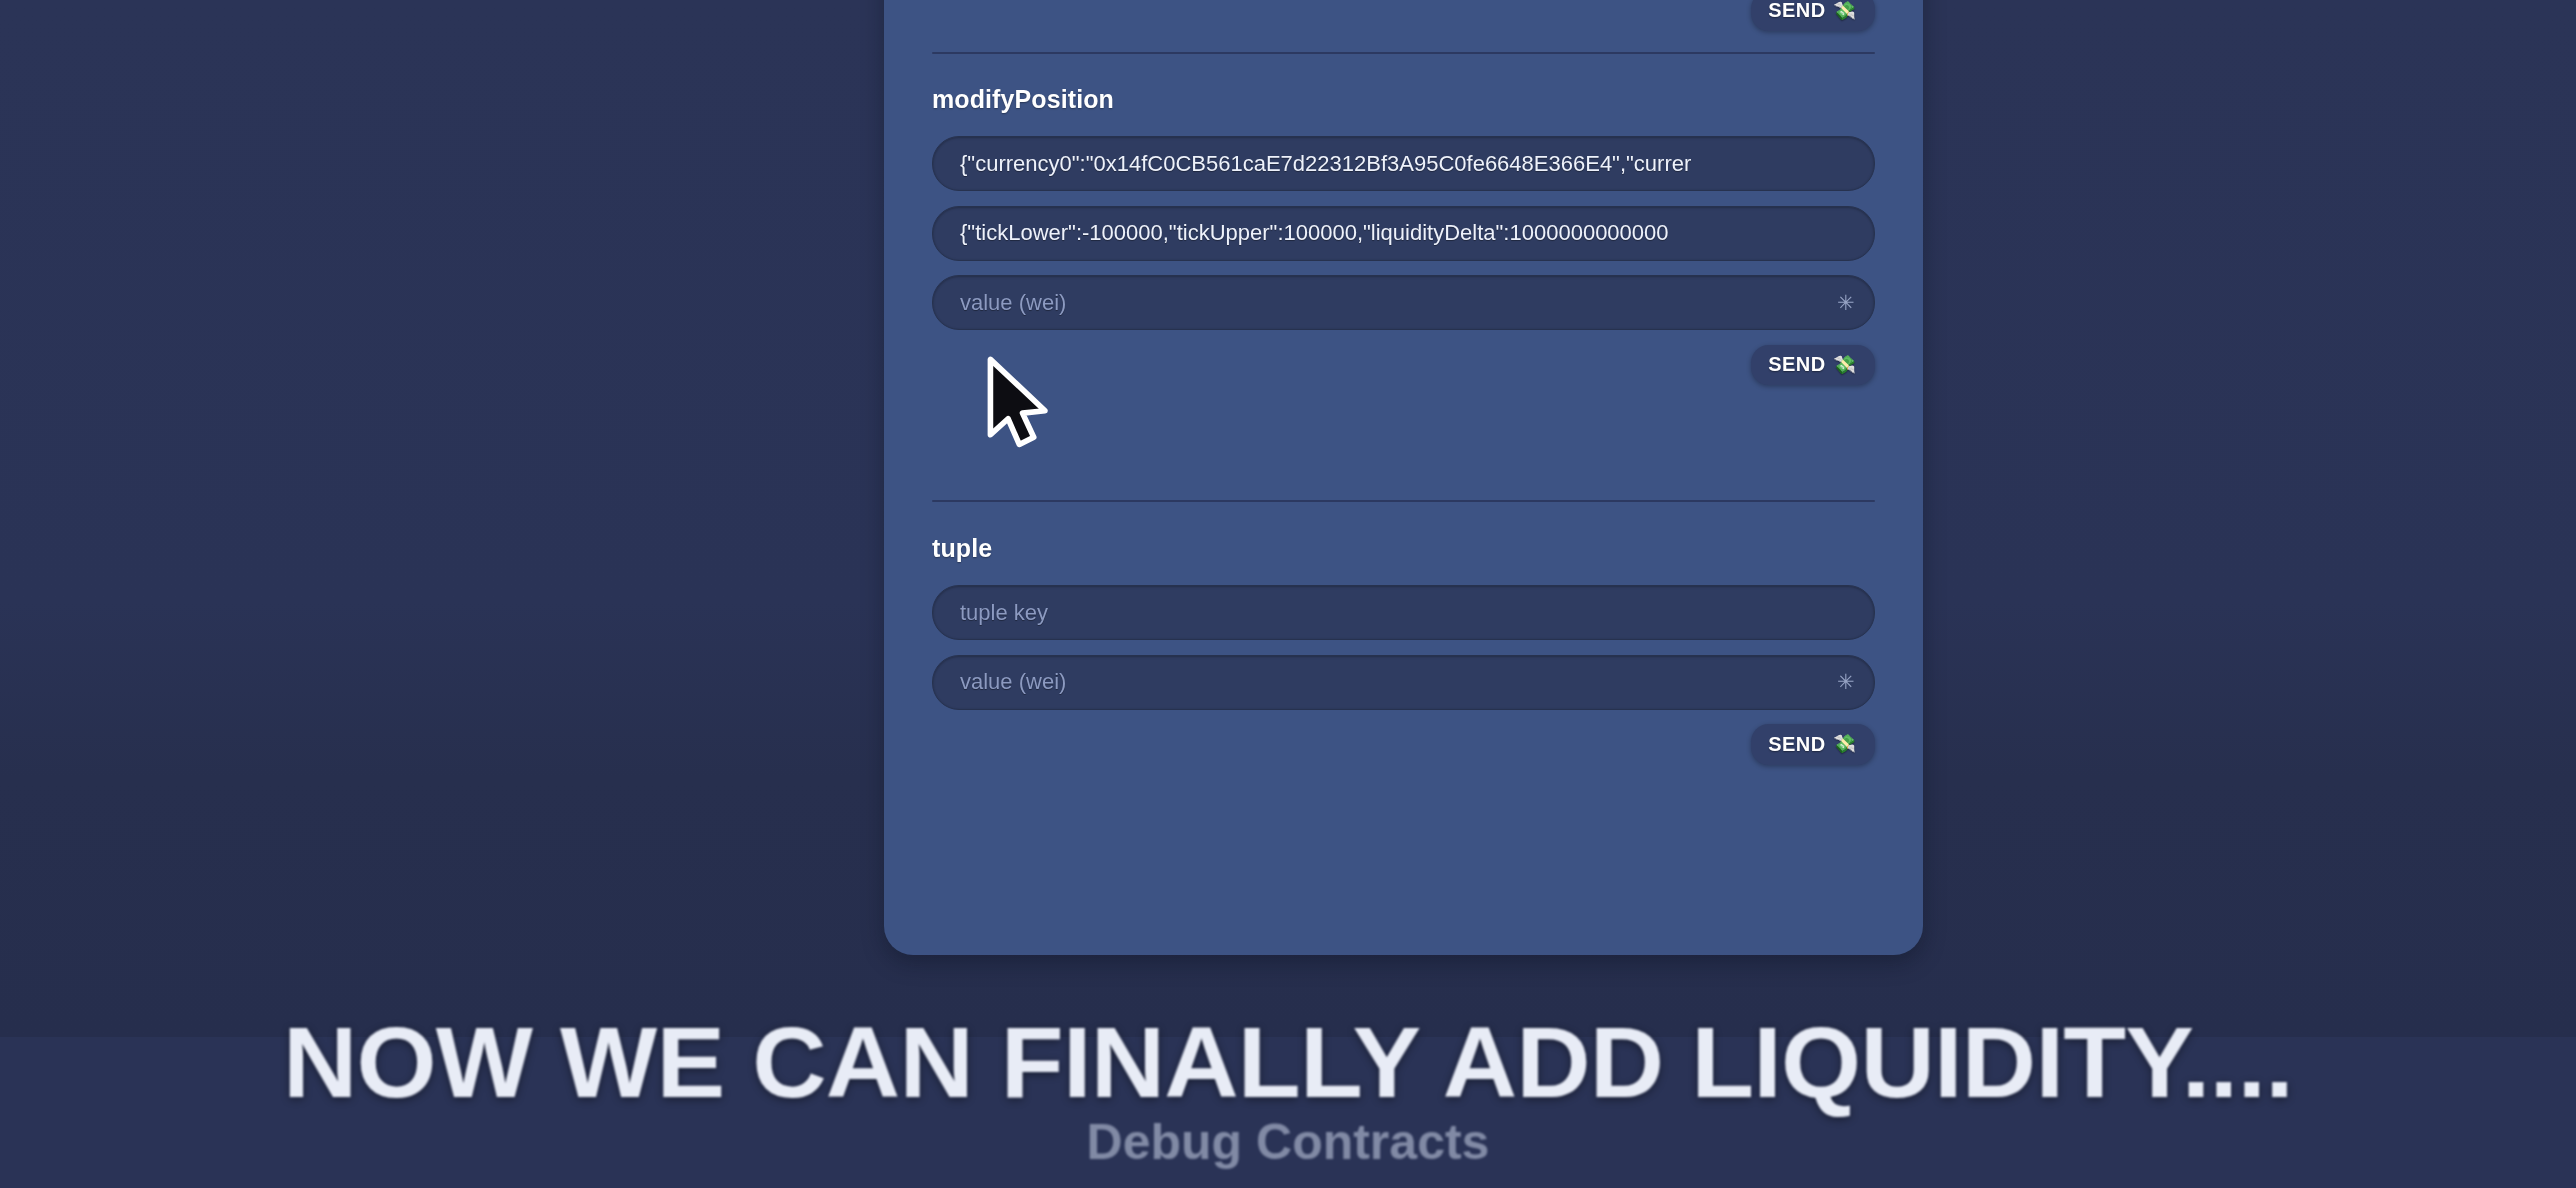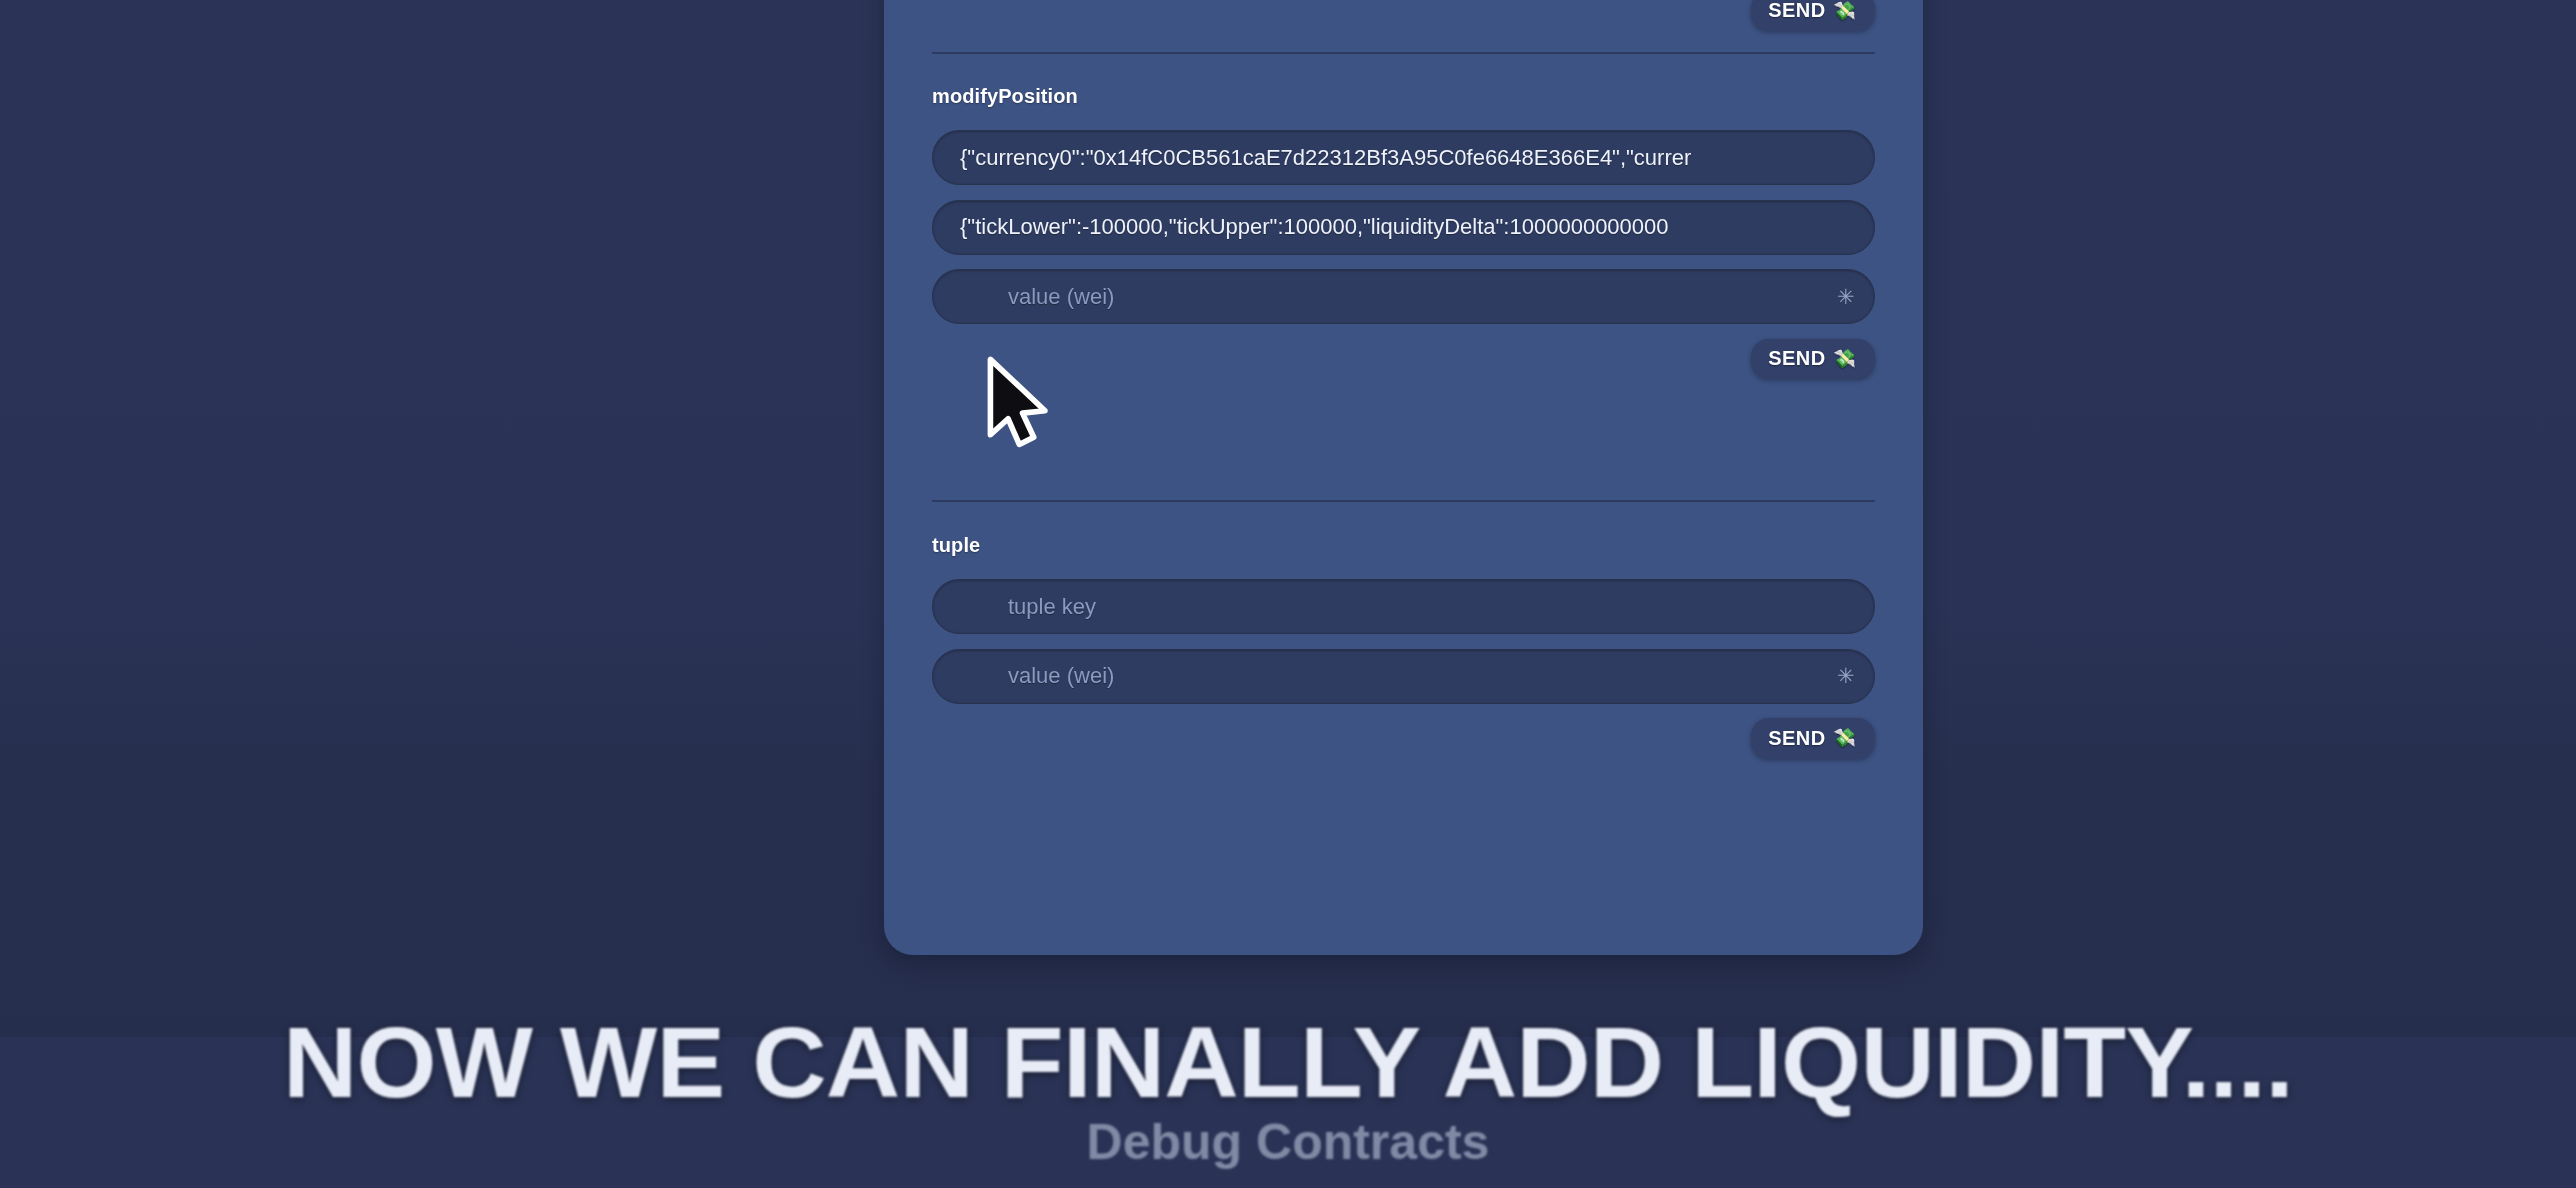--- a/index.html
+++ b/index.html
@@ -32,21 +32,21 @@
   .divider {
     height:2.4px;
     background:#29355a;
     margin:0 48px;
     border-radius:1.6px;
     opacity:.85;
   }
 
   .sec-title {
     color:#ffffff;
-    font-size:20px;
+    font-size:25px;
     font-weight:bold;
     letter-spacing:0.1px;
     padding:0 0 0 48px;
     text-shadow:0 0.8px 1.6px rgba(0,0,0,.35);
   }
 
   .field {
     position:relative;
     margin:0 48px;
     height:55px;
@@ -59,21 +59,21 @@
   }
   .field .txt {
     flex:1;
     padding:0 27px;
     font-size:22px;
     color:#eef2fb;
     white-space:nowrap;
     overflow:hidden;
     text-shadow:0 0.8px 0.8px rgba(0,0,0,.35);
   }
-  .field.placeholder .txt { color:#8c9ac1;margin-left:48px; }
+  .field.placeholder .txt { color:#8c9ac1; }
   .field .asterisk {
     position:absolute;
     right:21px; top:50%;
     transform:translateY(-50%);
     width:16px; height:16px;
     color:#b9c6e6;
     font-size:21px;
     line-height:16px;
     text-align:center;
     opacity:.75;

